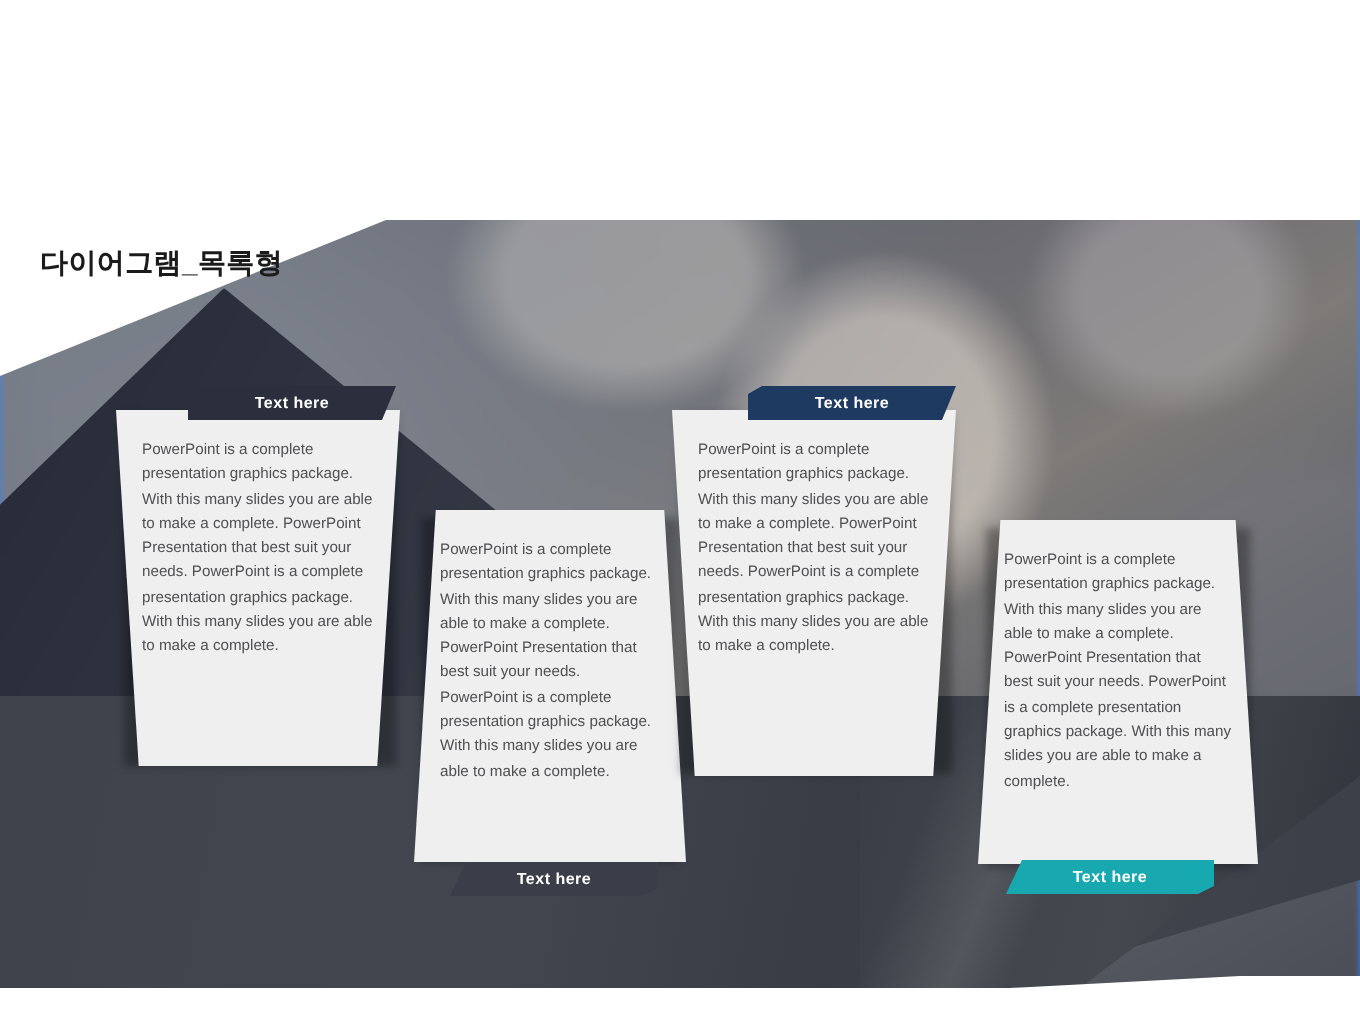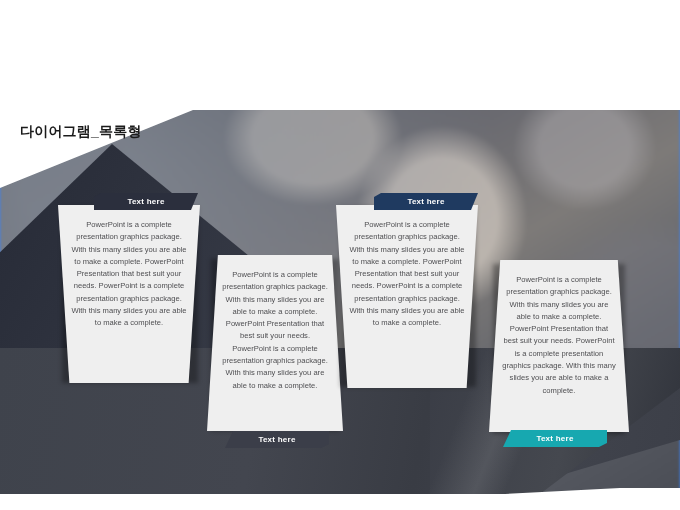--- a/index.html
+++ b/index.html
@@ -77,21 +77,20 @@
 
   
   .panel { position: absolute; }
 
   .panel-body {
     position: absolute; left: 0; top: 0;
     background: #efefef;
     color: #4f4f52;
     font-size: 7.6px;
     line-height: 1.62;
-    text-align: center;
     padding: 14px 13px 10px 13px;
   }
   .panel-body.narrow-bottom {            
     clip-path: polygon(0 0, 100% 0, 92% 100%, 8% 100%);
   }
   .panel-body.narrow-top {               
     clip-path: polygon(8% 0, 92% 0, 100% 100%, 0 100%);
   }
 
   .panel-header {

